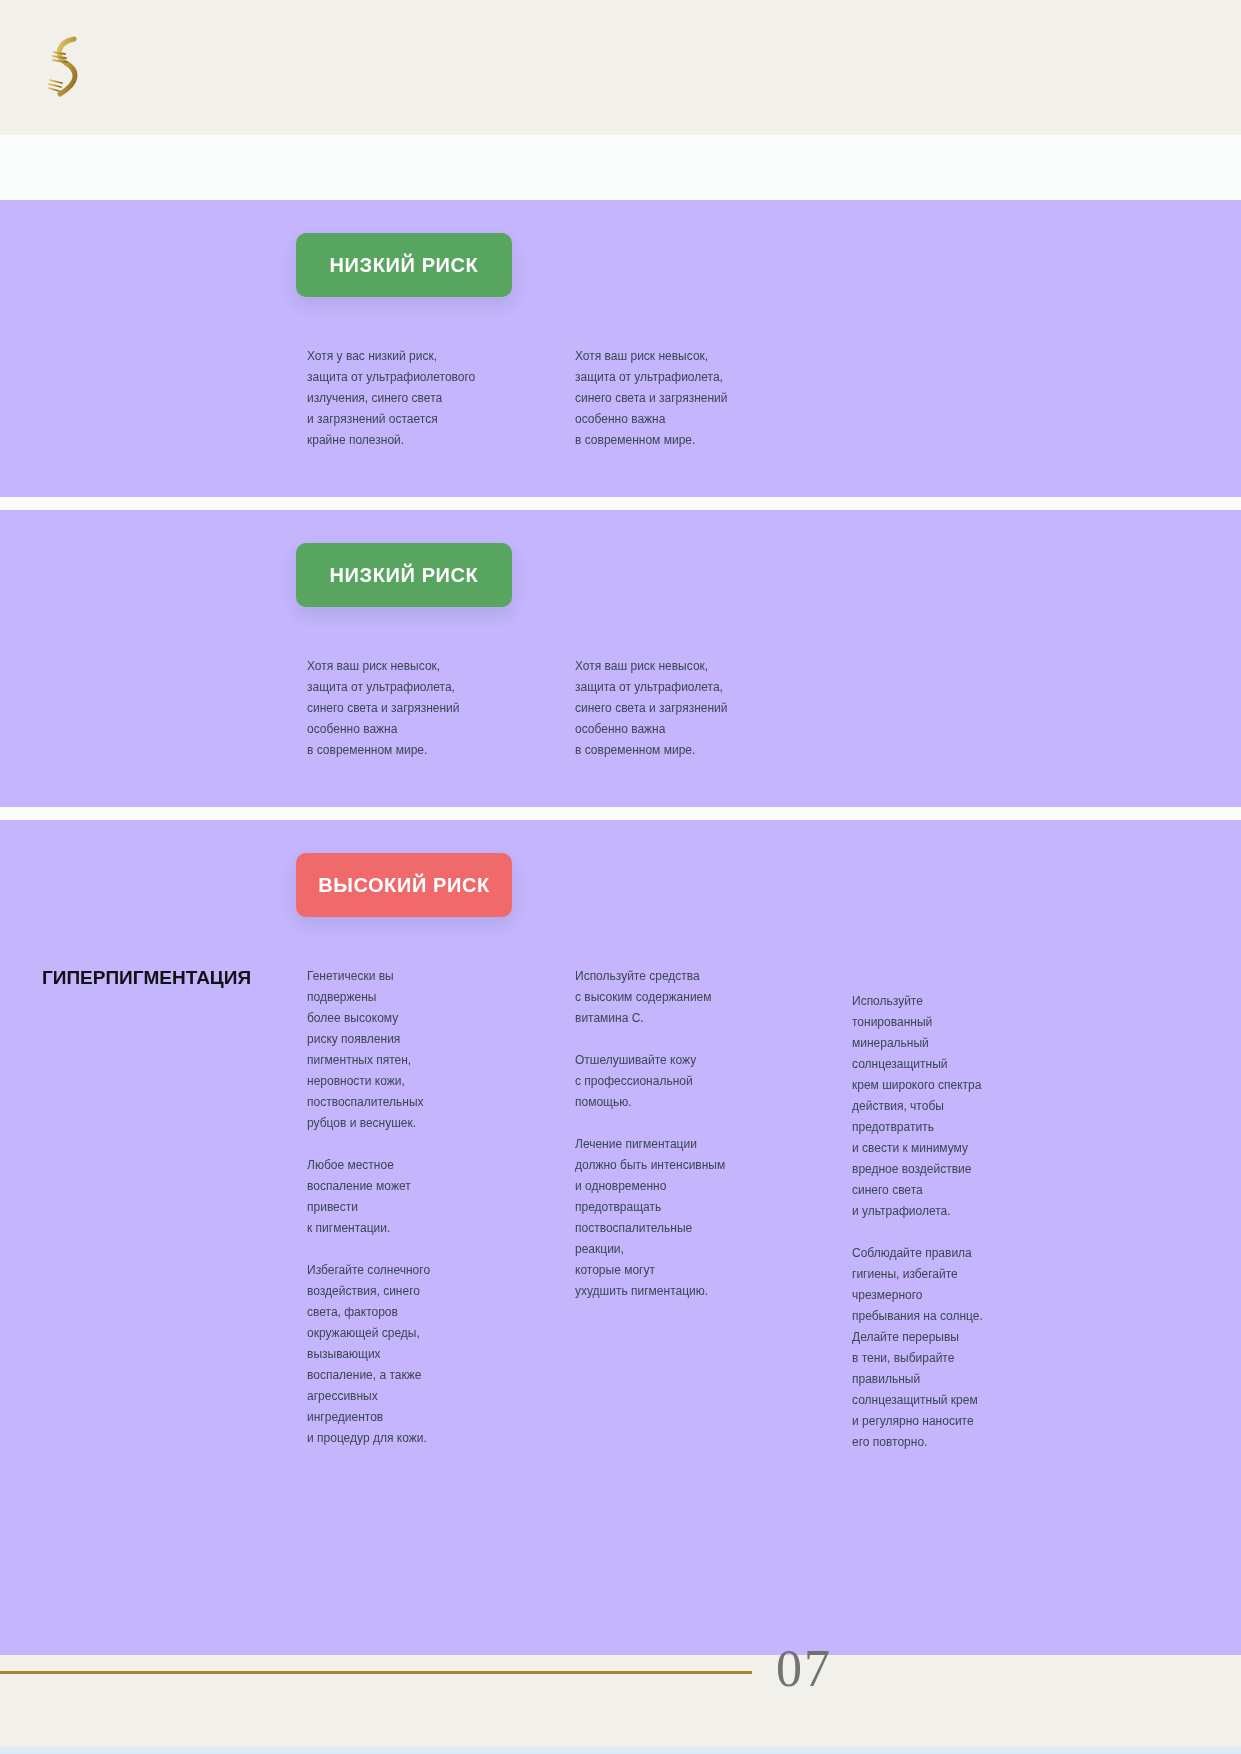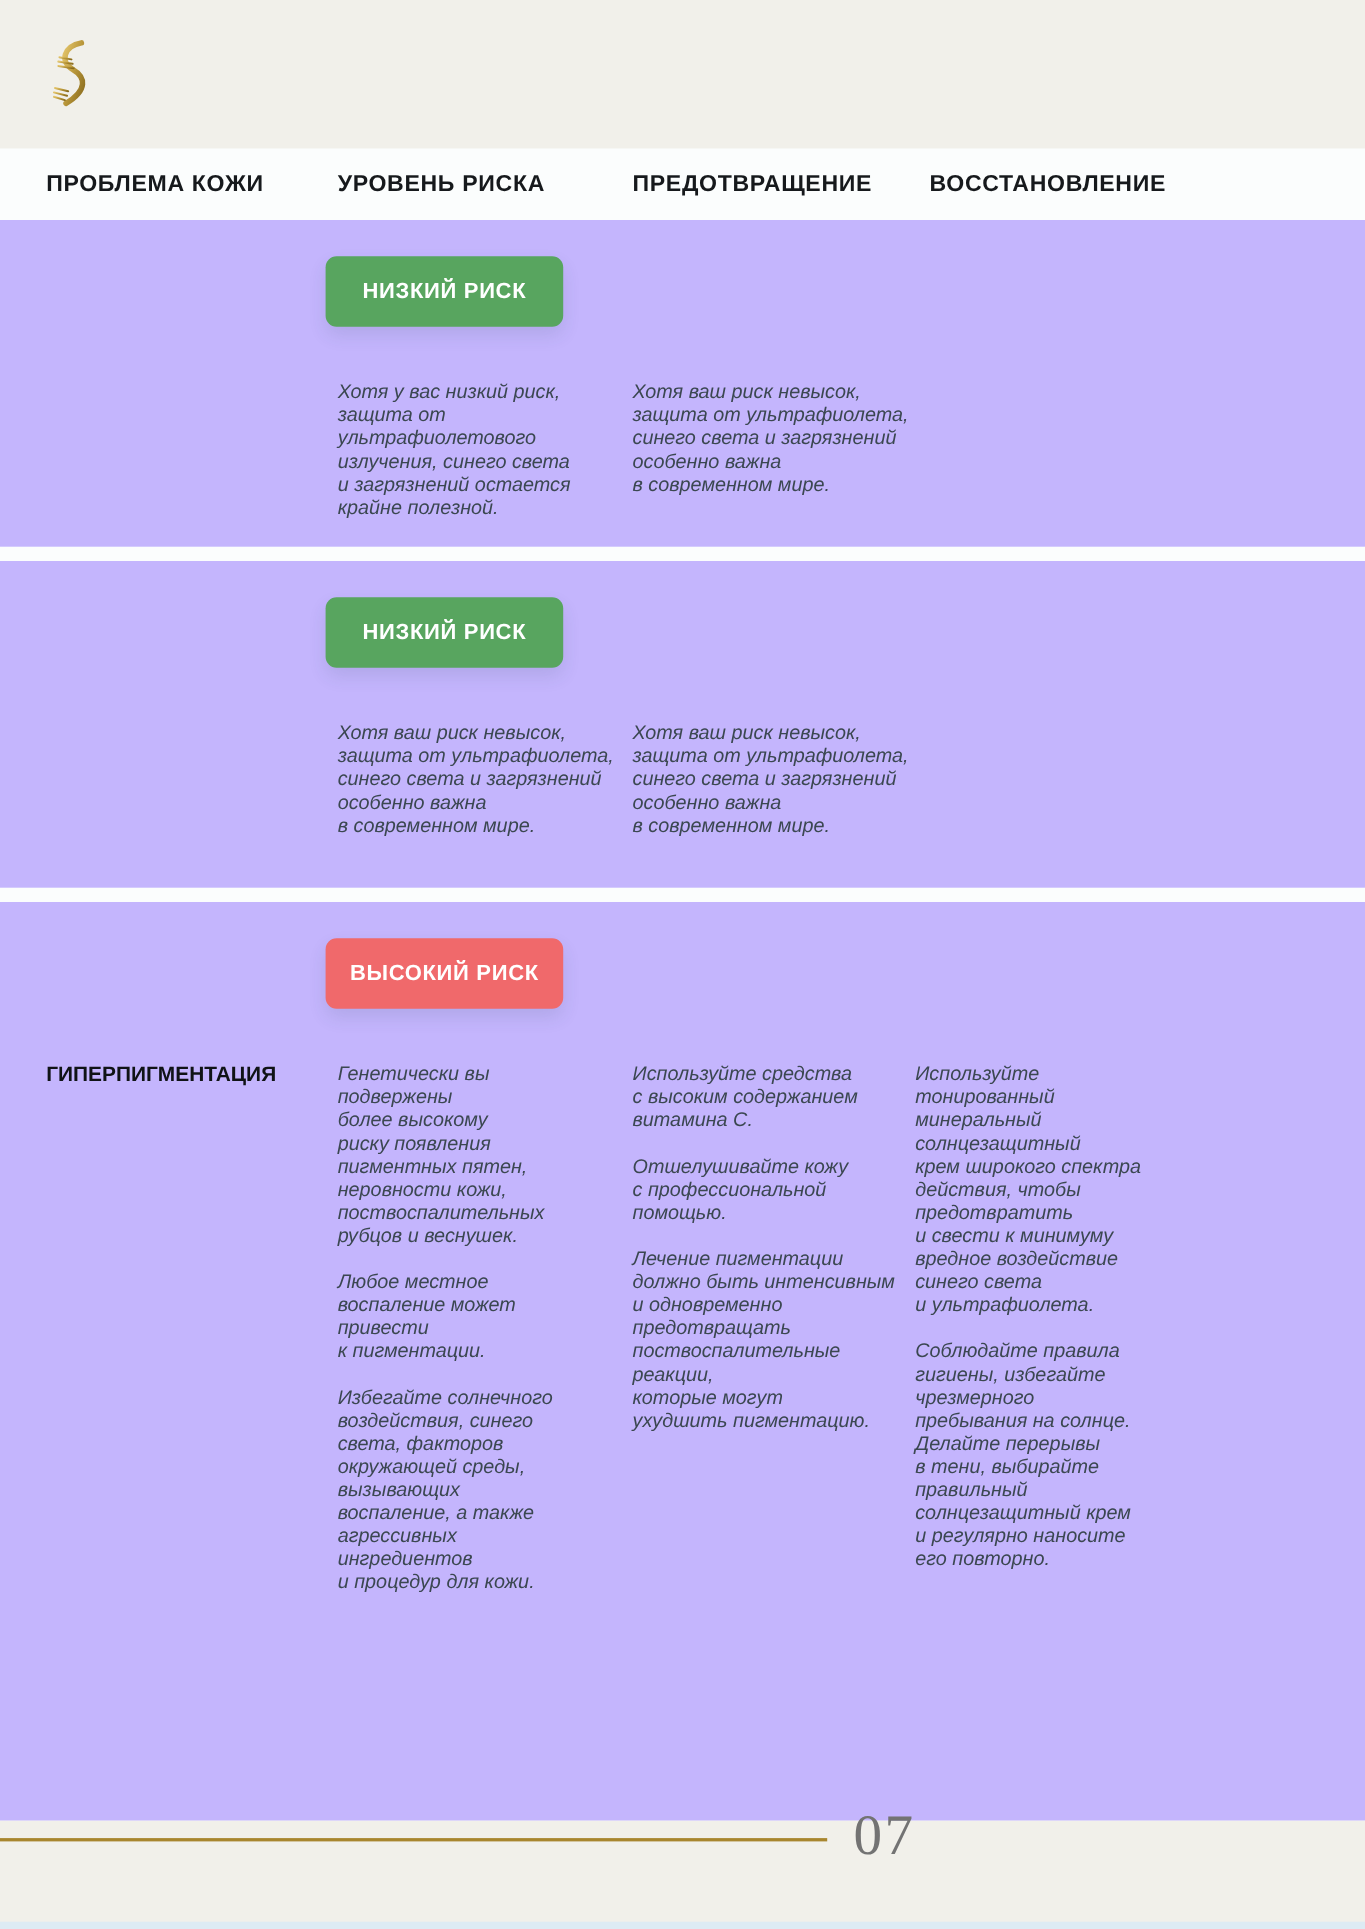--- a/index.html
+++ b/index.html
@@ -37,27 +37,26 @@
     box-shadow:0 8px 16px rgba(40,70,90,.12);
     white-space:nowrap;
   }
   .row-title{
     position:absolute;left:42px;top:146px;width:250px;
     font-size:19px;font-weight:700;line-height:24px;color:#101316;
     white-space:pre-line;
   }
   .cell-text{
     position:absolute;top:146px;
-    font-size:18px;line-height:21px;color:#3b4751;
+    font-size:12px;line-height:21px;color:#3b4751;
     white-space:pre-line;
-    font-style:italic;
   }
   .col2{left:307px;width:268px;}
   .col3{left:575px;width:272px;}
-  .col4{left:832px;width:290px;}
+  .col4{left:852px;width:290px;margin-top:25px;}
   
   .footer-line{position:absolute;left:0;top:1671px;width:752px;height:3px;background:#a8862e;}
   .page-number{
     position:absolute;left:776px;top:1644px;
     font-family:"Liberation Serif", serif;font-size:52px;line-height:50px;
     color:#737373;letter-spacing:2px;
   }
   .bottom-strip{position:absolute;left:0;bottom:0;width:1241px;height:7px;background:#ddebf4;}
 </style>
 </head>
@@ -79,26 +78,20 @@
     <g stroke="url(#gold)" stroke-width="1.8" stroke-linecap="round">
       <line x1="10" y1="16" x2="21" y2="18"></line>
       <line x1="9" y1="20" x2="22" y2="22"></line>
       <line x1="9" y1="24" x2="23" y2="26"></line>
       <line x1="6" y1="44" x2="18" y2="47"></line>
       <line x1="5" y1="48" x2="17" y2="51"></line>
       <line x1="5" y1="52" x2="15" y2="55"></line>
     </g>
   </svg>
 
-  <div class="header-row">
-    <div class="header-cell hc1">ПРОБЛЕМА КОЖИ</div>
-    <div class="header-cell hc2">УРОВЕНЬ РИСКА</div>
-    <div class="header-cell hc3">ПРЕДОТВРАЩЕНИЕ</div>
-    <div class="header-cell hc4">ВОССТАНОВЛЕНИЕ</div>
-  </div>
 
   <div class="section s1">
     <div class="badge" style="background: rgb(88, 165, 95);">НИЗКИЙ РИСК</div>
     <div class="cell-text col2">Хотя у вас низкий риск,
 защита от ультрафиолетового
 излучения, синего света
 и загрязнений остается
 крайне полезной.</div>
     <div class="cell-text col3">Хотя ваш риск невысок,
 защита от ультрафиолета,

